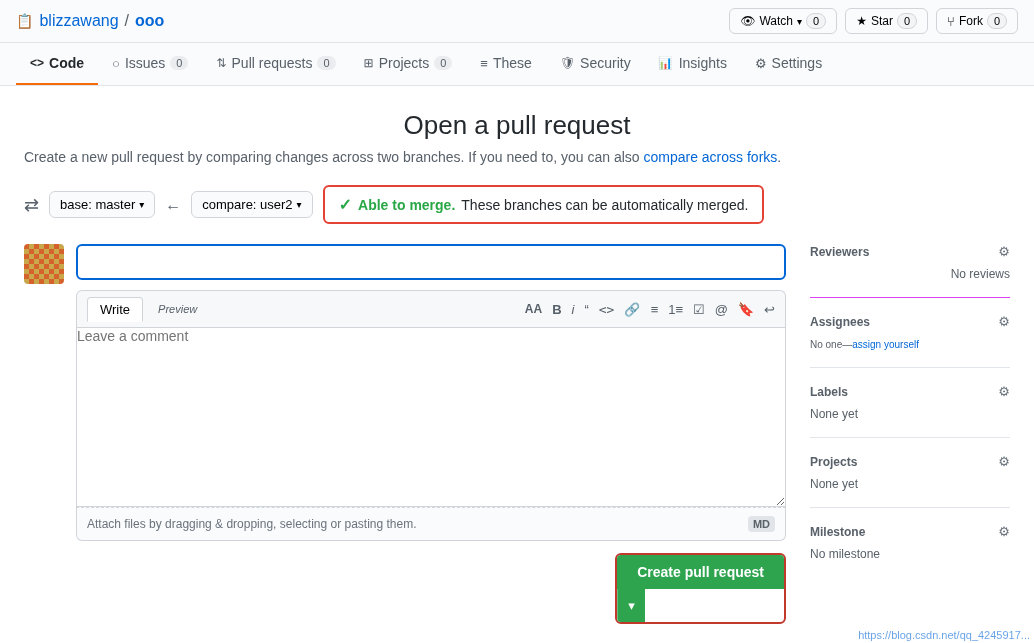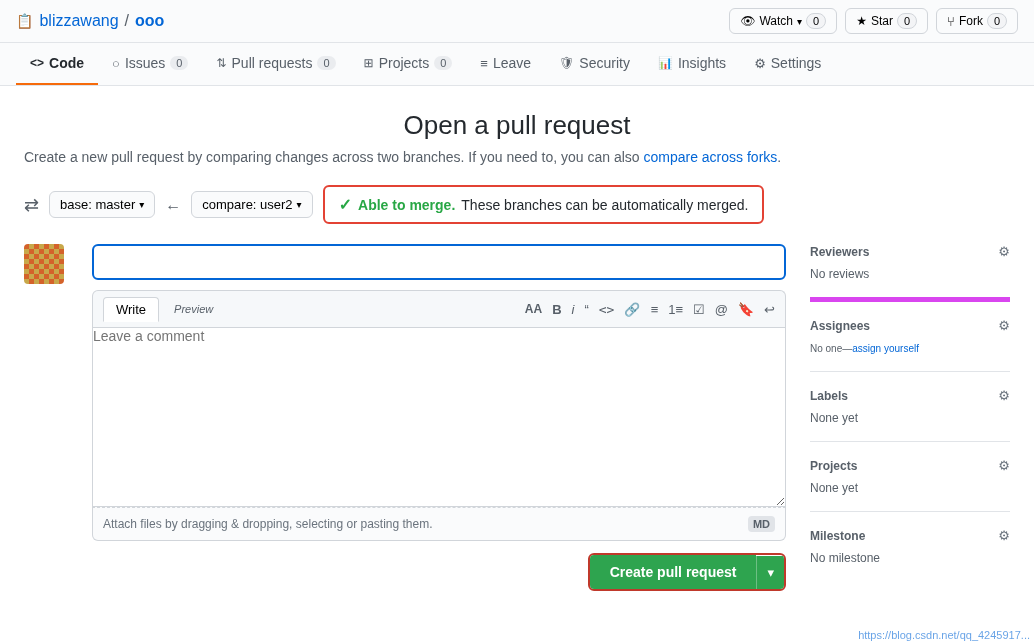--- a/index.html
+++ b/index.html
@@ -50,21 +50,21 @@
     <span>Pull requests</span>
     <span style="padding:1px 6px; background:#eaecef; border-radius:10px; font-size:11px;">0</span>
   </a>
   <a href="#" style="display:flex; align-items:center; gap:5px; padding:12px 14px; font-size:14px; color:#586069; text-decoration:none; border-bottom:2px solid transparent;">
     <span style="font-size:12px;">⊞</span>
     <span>Projects</span>
     <span style="padding:1px 6px; background:#eaecef; border-radius:10px; font-size:11px;">0</span>
   </a>
   <a href="#" style="display:flex; align-items:center; gap:5px; padding:12px 14px; font-size:14px; color:#586069; text-decoration:none; border-bottom:2px solid transparent;">
     <span style="font-size:13px;">≡</span>
-    <span>Leave</span>
+    <span>These</span>
   </a>
   <a href="#" style="display:flex; align-items:center; gap:5px; padding:12px 14px; font-size:14px; color:#586069; text-decoration:none; border-bottom:2px solid transparent;">
     <span style="font-size:12px;">🛡</span>
     <span>Security</span>
   </a>
   <a href="#" style="display:flex; align-items:center; gap:5px; padding:12px 14px; font-size:14px; color:#586069; text-decoration:none; border-bottom:2px solid transparent;">
     <span style="font-size:12px;">📊</span>
     <span>Insights</span>
   </a>
   <a href="#" style="display:flex; align-items:center; gap:5px; padding:12px 14px; font-size:14px; color:#586069; text-decoration:none; border-bottom:2px solid transparent;">
@@ -100,21 +100,21 @@
 
   <div style="display:flex; gap:24px;">
 
     <div style="flex:1;">
       <div style="display:flex; align-items:flex-start; gap:12px;">
 
         <div style="width:40px; height:40px; background:#e1e4e8; border-radius:4px; flex-shrink:0; overflow:hidden;">
           <div style="width:100%; height:100%; background-image: repeating-conic-gradient(#c8a84b 0% 25%, #d4622a 0% 50%); background-size: 10px 10px;"></div>
         </div>
 
-        <div style="flex:1;margin-left:16px;">
+        <div style="flex:1;">
           <input type="text" style="width: 100%; padding: 8px 10px; border: 2px solid rgb(3, 102, 214); border-radius: 6px; font-size: 14px; color: rgb(36, 41, 46); outline: none; margin-bottom: 10px; font-family: inherit;">
           
           <div style="display:flex; align-items:center; justify-content:space-between; padding:6px 10px; border:1px solid #d1d5da; border-bottom:none; border-radius:6px 6px 0 0; background:#f6f8fa;">
             <div style="display:flex; align-items:center; gap:2px;">
               <button style="padding:4px 12px; font-size:13px; background:#fff; border:1px solid #d1d5da; border-bottom:1px solid #fff; border-radius:4px 4px 0 0; cursor:pointer; margin-bottom:-1px;">Write</button>
               <button style="padding:4px 12px; font-size:11px; background:transparent; border:1px solid transparent; border-radius:4px; cursor:pointer; color:#586069;font-style:italic;">Preview</button>
             </div>
             <div style="display:flex; align-items:center; gap:10px; color:#586069; font-size:13px;">
               <span style="cursor:pointer; font-size:12px; font-weight:bold;">AA</span>
               <span style="cursor:pointer; font-weight:bold;">B</span>
@@ -132,32 +132,32 @@
           </div>
           
           <textarea style="width: 100%; min-height: 180px; border: 1px solid rgb(209, 213, 218); border-radius: 0px; font-size: 14px; color: rgb(36, 41, 46); resize: vertical; outline: none; font-family: inherit; display: block;" placeholder="Leave a comment"></textarea>
           
           <div style="padding:8px 10px; border:1px solid #d1d5da; border-top:1px dashed #d1d5da; border-radius:0 0 6px 6px; background:#fafbfc; display:flex; align-items:center; justify-content:space-between;">
             <span style="color:#6a737d; font-size:12px;">Attach files by dragging &amp; dropping, selecting or pasting them.</span>
             <span style="background:#e1e4e8; border-radius:4px; padding:2px 5px; font-size:11px; color:#586069; font-weight:bold;">MD</span>
           </div>
           
           <div style="display:flex; justify-content:flex-end; margin-top:12px;">
-            <div style="display:flex; align-items:flex-end; border:2px solid #c0392b; border-radius:6px; overflow:hidden;">
+            <div style="display:flex; align-items:flex-start; border:2px solid #c0392b; border-radius:6px; overflow:hidden;flex-direction:column;">
               <button style="padding:9px 20px; background:#2ea44f; border:none; color:#fff; font-size:14px; font-weight:600; cursor:pointer; font-family:inherit;">Create pull request</button>
               <button style="padding:9px 10px; background:#2ea44f; border:none; border-left:1px solid rgba(255,255,255,0.3); color:#fff; cursor:pointer; font-size:13px;">▾</button>
             </div>
           </div>
         </div>
       </div>
     </div>
 
     <div style="width:200px; flex-shrink:0;">
 
-      <div style="margin-bottom:16px; padding-bottom:16px; border-bottom:5px solid #d946ef;">
+      <div style="margin-bottom:16px; padding-bottom:16px; border-bottom:1px solid #d946ef;text-align:right;">
         <div style="display:flex; align-items:center; justify-content:space-between; margin-bottom:6px;">
           <span style="font-size:12px; font-weight:600; color:#586069;">Reviewers</span>
           <span style="color:#6a737d; cursor:pointer; font-size:13px;">⚙</span>
         </div>
         <span style="font-size:12px; color:#586069;">No reviews</span>
       </div>
 
       <div style="margin-bottom:16px; padding-bottom:16px; border-bottom:1px solid #e1e4e8;">
         <div style="display:flex; align-items:center; justify-content:space-between; margin-bottom:6px;">
           <span style="font-size:12px; font-weight:600; color:#586069;">Assignees</span>

